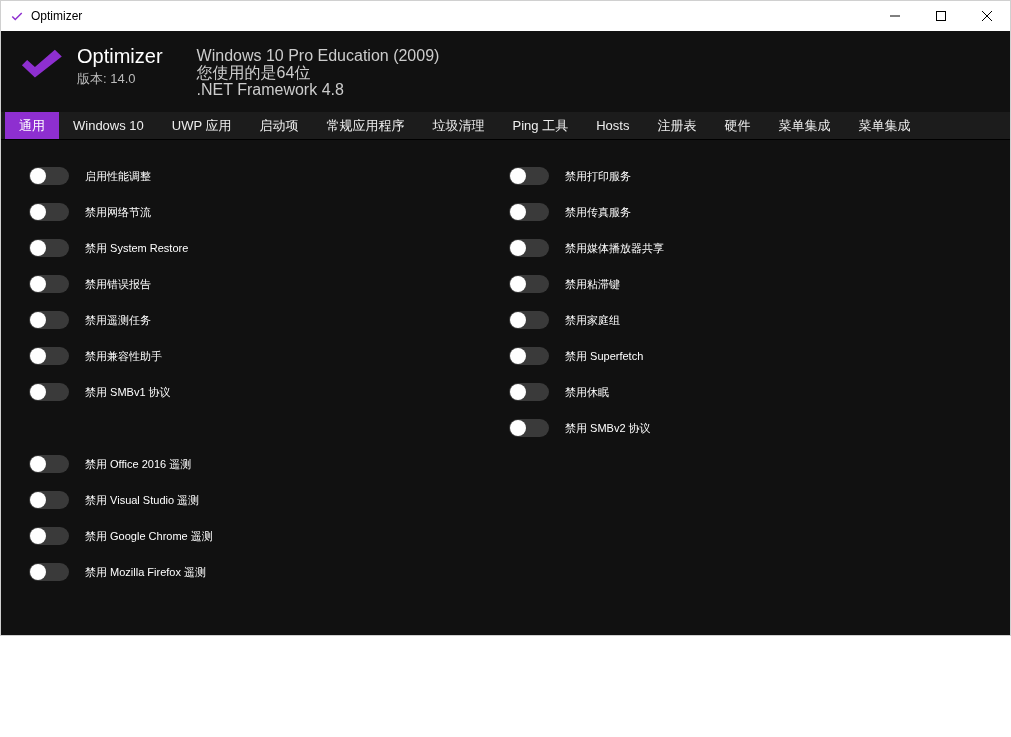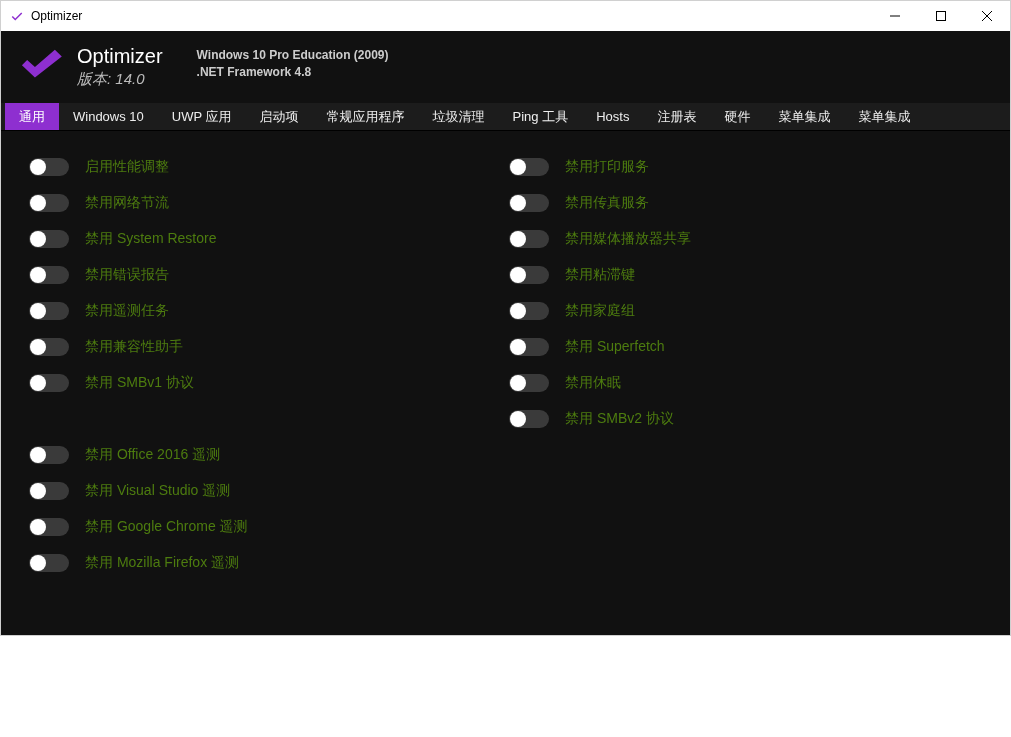--- a/index.html
+++ b/index.html
@@ -53,22 +53,22 @@
   align-items: flex-start;
   gap: 4px;
 }
 .logo {
   width: 52px; height: 44px;
   display: flex; align-items: center; justify-content: center;
   margin-right: 6px;
 }
 .app-titles { display: flex; flex-direction: column; color: #fff; margin-right: 30px; }
 .app-title { font-size: 20px; font-weight: 400; }
-.app-version { font-size: 15px; color: #bbb; margin-top: 2px; font-style: italic; }
-.sysinfo { display: flex; flex-direction: column; color: #ccc; font-size: 12px; line-height: 17px; padding-top: 2px; font-weight: bold; }
+.app-version { font-size: 13px; color: #bbb; margin-top: 2px; }
+.sysinfo { display: flex; flex-direction: column; color: #ccc; font-size: 16px; line-height: 17px; padding-top: 2px; }
 
 .tabs {
   display: flex;
   background: #1c1c1c;
   height: 28px;
   align-items: stretch;
   padding: 0 0 0 4px;
   gap: 0;
   border-bottom: 1px solid #000;
 }
@@ -109,21 +109,21 @@
   cursor: pointer;
   flex-shrink: 0;
 }
 .toggle .knob {
   width: 16px; height: 16px;
   background: #fff;
   border-radius: 50%;
   position: absolute;
   left: 1px; top: 1px;
 }
-.toggle-label { font-size: 14px; color: #4d7c0f; }
+.toggle-label { font-size: 11px; color: #ffffff; }
 </style>
 </head>
 <body>
 
 <div class="window">
 
   <div class="titlebar">
     <span class="titlebar-icon">
       <svg viewBox="0 0 24 24" width="14" height="14">
           <path fill="#8e2fd0" d="M9 16.2l-4.2-4.2L3 13.8 9 19.8 21 7.8l-1.8-1.8z"></path>
@@ -156,20 +156,21 @@
         <svg viewBox="0 0 60 48" width="52" height="44">
           <path fill="#8e2fd0" d="M23 36 L8 22 L14 16 L23 24 L46 4 L54 12 Z"></path>
         </svg>
       </div>
       <div class="app-titles">
         <div class="app-title">Optimizer</div>
         <div class="app-version">版本: 14.0</div>
       </div>
       <div class="sysinfo">
         <span>Windows 10 Pro Education (2009)</span>
+        <span>您使用的是64位</span>
         <span>.NET Framework 4.8</span>
       </div>
     </div>
 
     <div class="tabs" id="tabs">
         <div class="tab active">通用</div>
         <div class="tab">Windows 10</div>
         <div class="tab">UWP 应用</div>
         <div class="tab">启动项</div>
         <div class="tab">常规应用程序</div>

